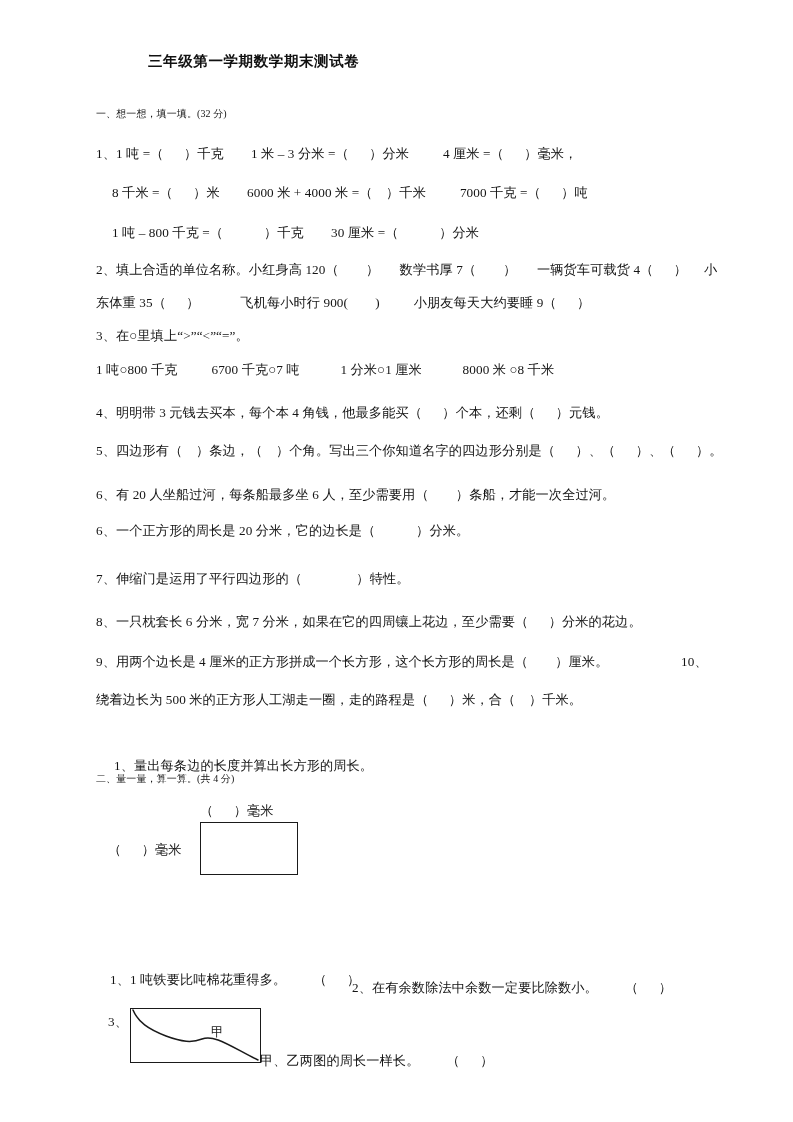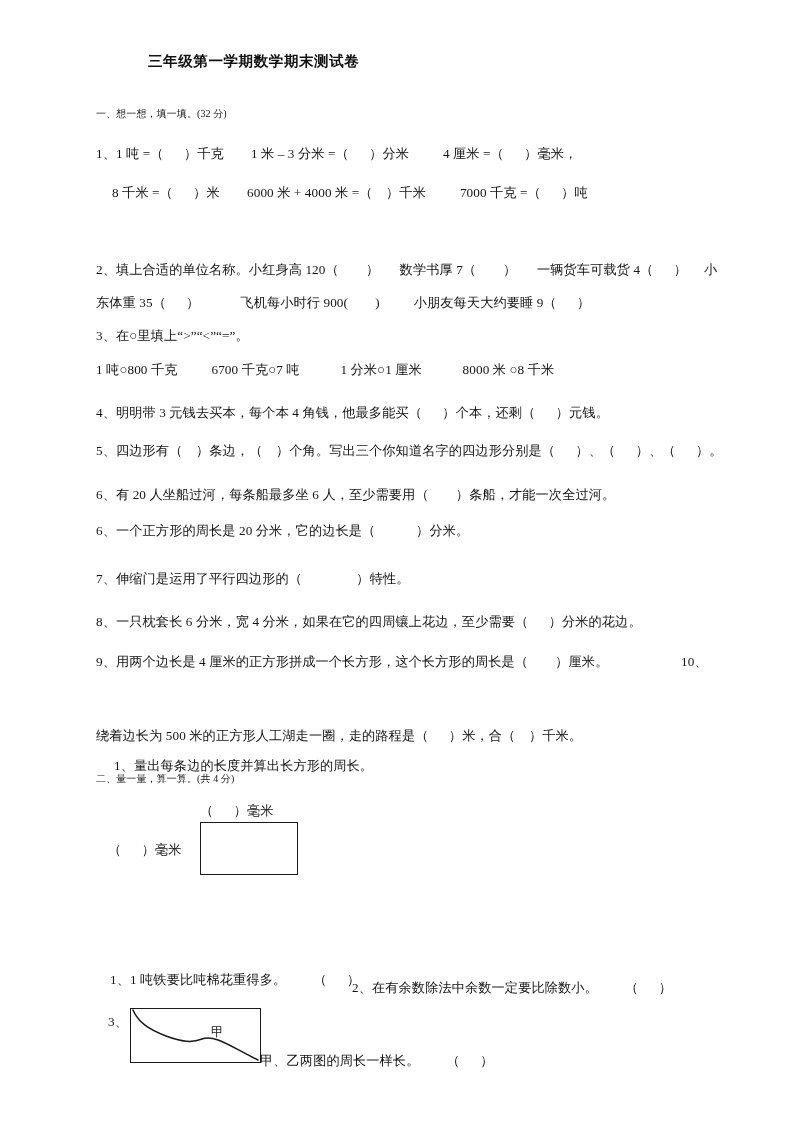--- a/index.html
+++ b/index.html
@@ -88,42 +88,43 @@
 <body>
 
 <div class="page">
 
   <div class="title">三年级第一学期数学期末测试卷</div>
 
   <div class="ln sec-head" style="left:96px; top:105px;">一、想一想，填一填。(32 分)</div>
 
   <div class="ln" style="left:96px; top:145px;">1、1 吨 =（      ）千克        1 米 – 3 分米 =（      ）分米          4 厘米 =（      ）毫米，</div>
   <div class="ln" style="left:112px; top:184px;">8 千米 =（      ）米        6000 米 + 4000 米 =（    ）千米          7000 千克 =（      ）吨</div>
+  <div class="ln" style="left:112px; top:224px;">1 吨 – 800 千克 =（            ）千克        30 厘米 =（            ）分米</div>
 
   <div class="ln" style="left:96px; top:261px;">2、填上合适的单位名称。小红身高 120（        ）      数学书厚 7（        ）      一辆货车可载货 4（      ）     小</div>
   <div class="ln" style="left:96px; top:294px;">东体重 35（      ）            飞机每小时行 900(        )          小朋友每天大约要睡 9（      ）</div>
 
   <div class="ln" style="left:96px; top:327px;">3、在○里填上“&gt;”“&lt;”“=”。</div>
   <div class="ln" style="left:96px; top:361px;">1 吨○800 千克          6700 千克○7 吨            1 分米○1 厘米            8000 米 ○8 千米</div>
 
   <div class="ln" style="left:96px; top:404px;">4、明明带 3 元钱去买本，每个本 4 角钱，他最多能买（      ）个本，还剩（      ）元钱。</div>
 
   <div class="ln" style="left:96px; top:442px;">5、四边形有（    ）条边，（    ）个角。写出三个你知道名字的四边形分别是（      ）、（      ）、（      ）。</div>
 
   <div class="ln" style="left:96px; top:486px;">6、有 20 人坐船过河，每条船最多坐 6 人，至少需要用（        ）条船，才能一次全过河。</div>
 
   <div class="ln" style="left:96px; top:522px;">6、一个正方形的周长是 20 分米，它的边长是（            ）分米。</div>
 
   <div class="ln" style="left:96px; top:570px;">7、伸缩门是运用了平行四边形的（                ）特性。</div>
 
-  <div class="ln" style="left:96px; top:613px;">8、一只枕套长 6 分米，宽 4 分米，如果在它的四周镶上花边，至少需要（      ）分米的花边。</div>
+  <div class="ln" style="left:96px; top:613px;">8、一只枕套长 6 分米，宽 7 分米，如果在它的四周镶上花边，至少需要（      ）分米的花边。</div>
 
   <div class="ln" style="left:96px; top:653px;">9、用两个边长是 4 厘米的正方形拼成一个长方形，这个长方形的周长是（        ）厘米。</div>
   <div class="ln" style="left:681px; top:653px;">10、</div>
-  <div class="ln" style="left:96px; top:691px;margin-top:36px;">绕着边长为 500 米的正方形人工湖走一圈，走的路程是（      ）米，合（    ）千米。</div>
+  <div class="ln" style="left:96px; top:691px;">绕着边长为 500 米的正方形人工湖走一圈，走的路程是（      ）米，合（    ）千米。</div>
 
   <div class="ln sec-head" style="left:96px; top:722px;margin-top:48px;">二、量一量，算一算。(共 4 分)</div>
 
   <div class="ln" style="left:114px; top:757px;">1、量出每条边的长度并算出长方形的周长。</div>
 
   <div class="ln" style="left:200px; top:802px;">（      ）毫米</div>
   <div class="ln" style="left:108px; top:841px;">（      ）毫米</div>
   <div class="rect-measure"></div>
 
 

